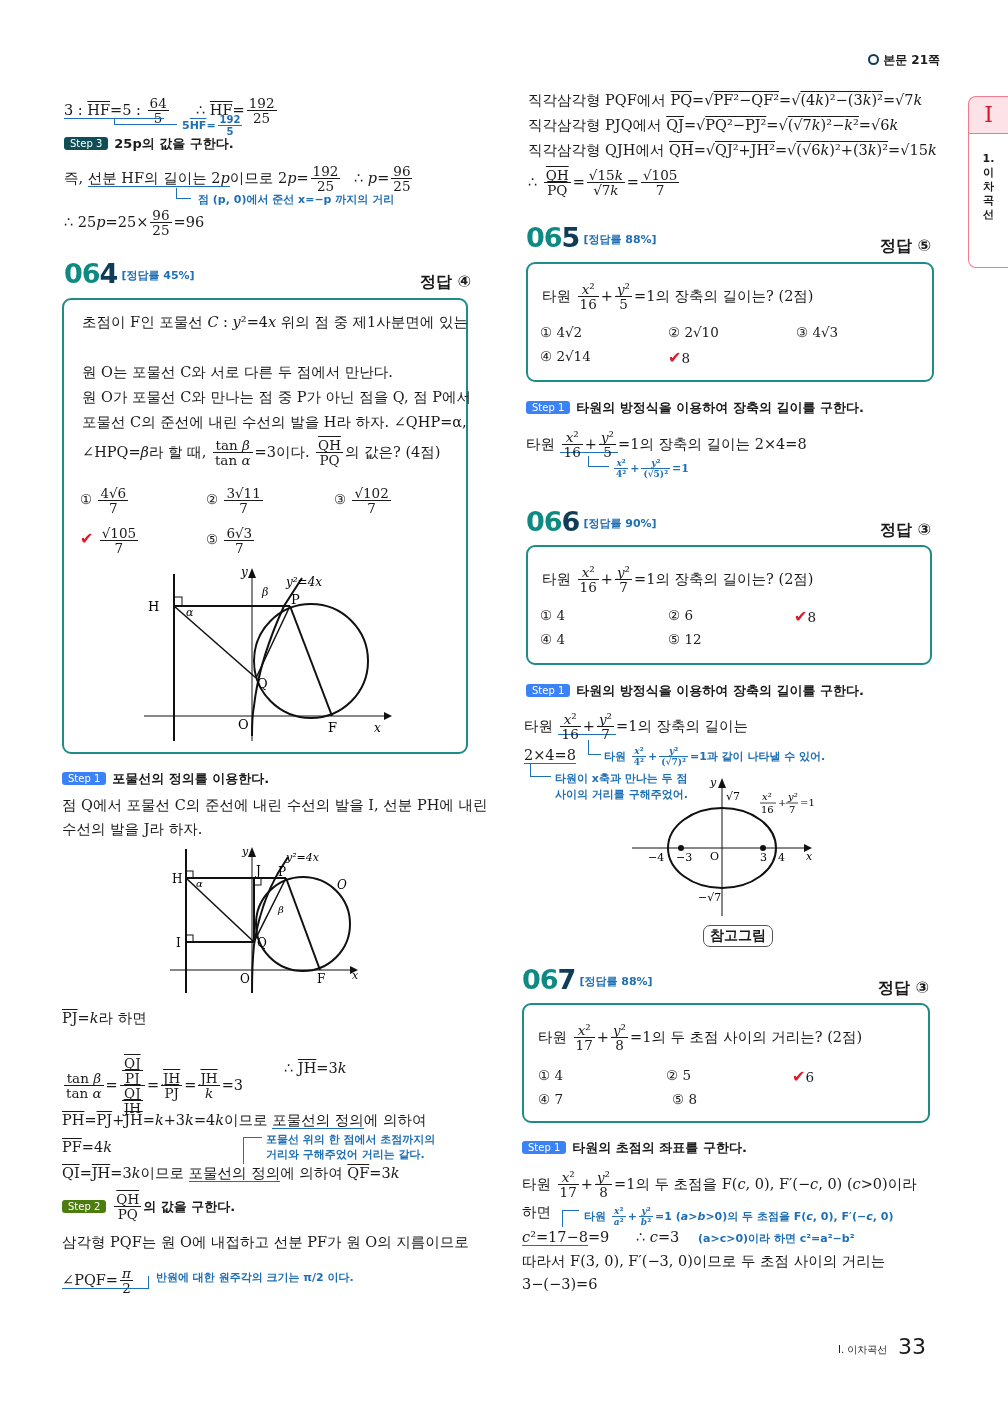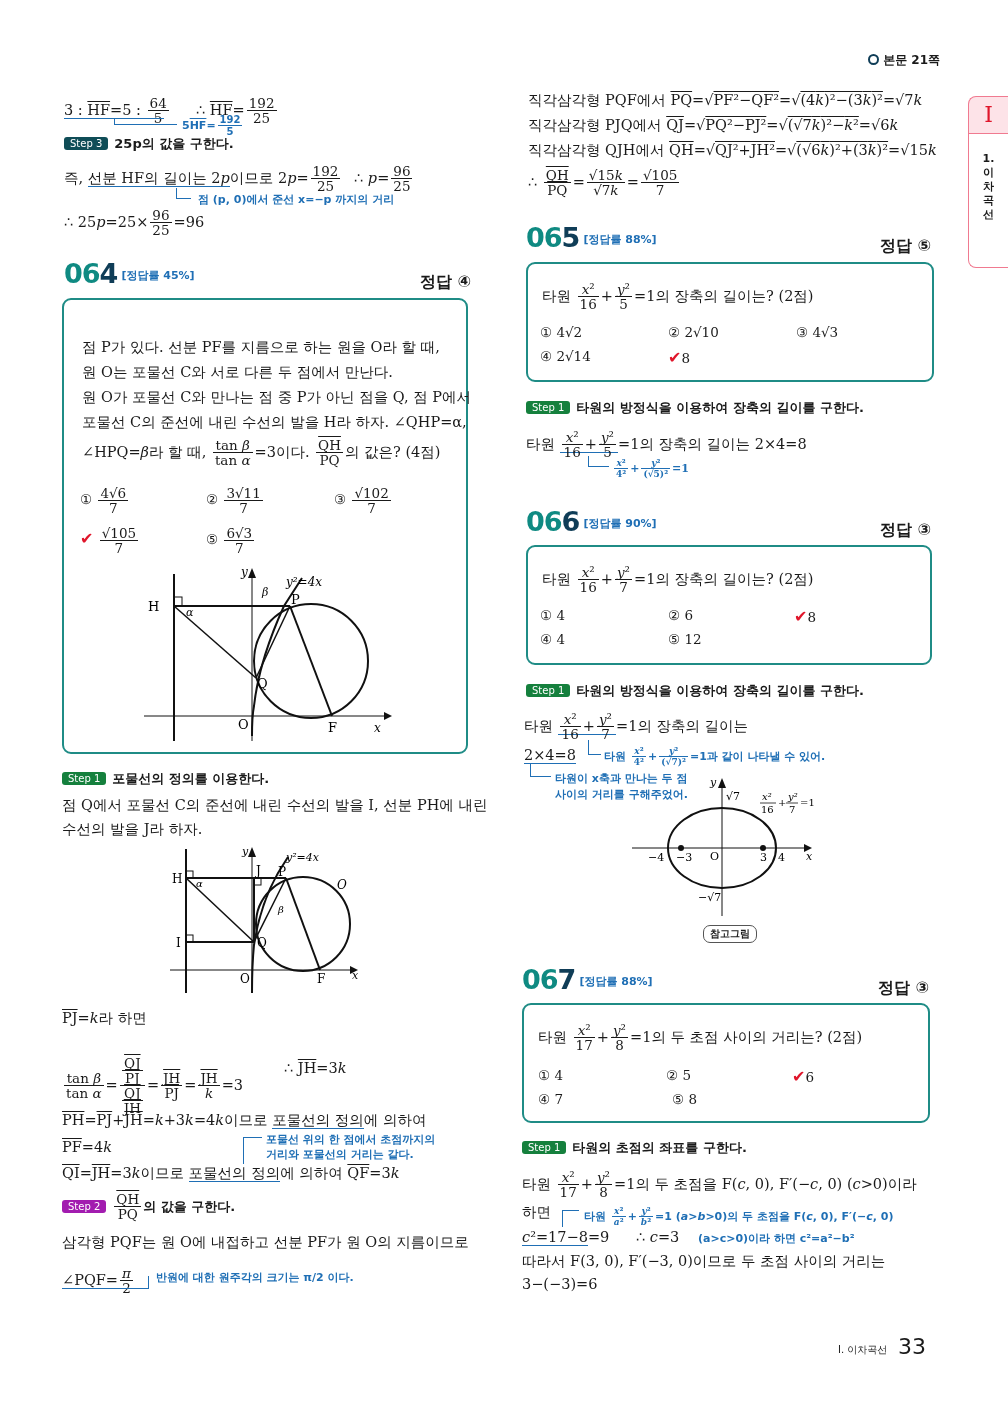--- a/index.html
+++ b/index.html
@@ -8,23 +8,23 @@
   .abs{position:absolute;}
   .line{position:absolute;font-size:14.5px;white-space:nowrap;line-height:20px;}
   .ovl{text-decoration:overline;}
   .frac{display:inline-block;vertical-align:middle;text-align:center;margin:0 2px;line-height:14px;font-size:13.5px;}
   .frac .n{display:block;border-bottom:1px solid #1a1a1a;padding:0 2px;}
   .frac .d{display:block;padding:0 2px;}
   .bluefrac .n{border-bottom-color:#1f6fb5;}
   .note{font-family:"DejaVu Sans","Liberation Sans",sans-serif;font-size:11px;color:#1f6fb5;font-weight:bold;}
   .uline{border-bottom:1.5px solid #1f6fb5;}
   .step{display:inline-block;font-family:"DejaVu Sans","Liberation Sans",sans-serif;font-size:10px;color:#fff;padding:1px 6px;border-radius:3px;margin-right:6px;vertical-align:middle;}
-  .step.red{background:#15803d;}
+  .step.red{background:#3b82f6;}
   .step.teal{background:#0f4d57;}
-  .step.navy{background:#a21caf;}
+  .step.navy{background:#4d7c0f;}
   .steptitle{font-family:"DejaVu Sans","Liberation Sans",sans-serif;font-size:13px;font-weight:bold;}
   .qnum{position:absolute;font-family:"DejaVu Sans","Liberation Sans",sans-serif;font-weight:bold;font-size:27px;letter-spacing:-1px;}
   .qnum .n1{color:#0f8a82;}
   .qnum .n2{color:#0f3d57;}
   .rate{font-size:11px;color:#1f6fb5;font-weight:bold;letter-spacing:0;margin-left:4px;vertical-align:middle;}
   .answer{position:absolute;font-family:"DejaVu Sans","Liberation Sans",sans-serif;font-weight:bold;font-size:16px;}
   .qbox{position:absolute;border:2px solid #1f8c86;border-radius:9px;background:#fff;}
   .choice{position:absolute;font-size:13.5px;white-space:nowrap;}
   .check{color:#e0162b;font-family:"DejaVu Sans",sans-serif;font-weight:bold;font-size:16px;}
   .tab{position:absolute;left:968px;width:40px;}
@@ -76,21 +76,21 @@
 <div class="line" style="left:64px;top:208px;">
   ∴ 25<i>p</i>=25×<span class="frac"><span class="n">96</span><span class="d">25</span></span>=96
 </div>
 
 <div class="qnum" style="left:64px;top:258px;">
   <span class="n1">06</span><span class="n2">4</span><span class="rate">[정답률 45%]</span>
 </div>
 <div class="answer" style="left:420px;top:272px;">정답 ④</div>
 
 <div class="qbox" style="left:62px;top:298px;width:402px;height:452px;">
-  <div class="line" style="left:18px;top:37px;">점 P가 있다. 선분 PF를 지름으로 하는 원을 O라 할 때,</div>
+  <div class="line" style="left:18px;top:12px;">초점이 F인 포물선 <i>C</i> : <i>y</i>²=4<i>x</i> 위의 점 중 제1사분면에 있는</div>
   <div class="line" style="left:18px;top:62px;">원 O는 포물선 C와 서로 다른 두 점에서 만난다.</div>
   <div class="line" style="left:18px;top:87px;">원 O가 포물선 C와 만나는 점 중 P가 아닌 점을 Q, 점 P에서</div>
   <div class="line" style="left:18px;top:112px;">포물선 C의 준선에 내린 수선의 발을 H라 하자. ∠QHP=α,</div>
   <div class="line" style="left:18px;top:138px;">
     ∠HPQ=<i>β</i>라 할 때, <span class="frac"><span class="n">tan <i>β</i></span><span class="d">tan <i>α</i></span></span>=3이다. <span class="frac"><span class="n ovl">QH</span><span class="d">PQ</span></span>의 값은? (4점)
   </div>
 
   <div class="choice" style="left:16px;top:186px;">① <span class="frac"><span class="n">4√6</span><span class="d">7</span></span></div>
   <div class="choice" style="left:142px;top:186px;">② <span class="frac"><span class="n">3√11</span><span class="d">7</span></span></div>
   <div class="choice" style="left:270px;top:186px;">③ <span class="frac"><span class="n">√102</span><span class="d">7</span></span></div>
@@ -164,21 +164,21 @@
 <div class="line" style="left:62px;top:1008px;"><span class="ovl">PJ</span>=<i>k</i>라 하면</div>
 <div class="line" style="left:62px;top:1056px;">
   <span class="frac"><span class="n">tan <i>β</i></span><span class="d">tan <i>α</i></span></span>=<span class="frac" style="font-size:12px;"><span class="n"><span class="frac" style="margin:0;"><span class="n ovl">QJ</span><span class="d ovl">PJ</span></span></span><span class="d"><span class="frac" style="margin:0;"><span class="n ovl">QJ</span><span class="d ovl">JH</span></span></span></span>=<span class="frac"><span class="n ovl">JH</span><span class="d ovl">PJ</span></span>=<span class="frac"><span class="n ovl">JH</span><span class="d"><i>k</i></span></span>=3
 </div>
 <div class="line" style="left:284px;top:1058px;">∴ <span class="ovl">JH</span>=3<i>k</i></div>
 <div class="line" style="left:62px;top:1110px;"><span class="ovl">PH</span>=<span class="ovl">PJ</span>+<span class="ovl">JH</span>=<i>k</i>+3<i>k</i>=4<i>k</i>이므로 <span class="uline">포물선의 정의</span>에 의하여</div>
 <div class="line" style="left:62px;top:1137px;"><span class="ovl">PF</span>=4<i>k</i></div>
 <div class="abs" style="left:243px;top:1137px;width:18px;height:26px;border-left:1.5px solid #1f6fb5;border-top:1.5px solid #1f6fb5;"></div>
 <div class="abs note" style="left:266px;top:1132px;line-height:15px;">
   <div>포물선 위의 한 점에서 초점까지의</div>
-  <div>거리와 포물선의 거리는 같다.</div>
+  <div>거리와 구해주었어 거리는 같다.</div>
 </div>
 <div class="line" style="left:62px;top:1163px;"><span class="ovl">QI</span>=<span class="ovl">JH</span>=3<i>k</i>이므로 <span class="uline">포물선의 정의</span>에 의하여 <span class="ovl">QF</span>=3<i>k</i></div>
 
 <div class="abs" style="left:62px;top:1192px;">
   <span class="step navy">Step 2</span><span class="frac"><span class="n ovl">QH</span><span class="d">PQ</span></span><span class="steptitle">의 값을 구한다.</span>
 </div>
 <div class="line" style="left:62px;top:1232px;">삼각형 PQF는 원 O에 내접하고 선분 PF가 원 O의 지름이므로</div>
 <div class="line" style="left:62px;top:1266px;">
   <span style="border-bottom:1.5px solid #1f6fb5;">∠PQF=<span class="frac"><span class="n"><i>π</i></span><span class="d">2</span></span></span>
 </div>
@@ -259,21 +259,21 @@
   <text x="178" y="84" font-size="11" font-style="italic">x</text>
   <text x="134" y="24" font-size="10" font-style="italic">x²</text>
   <line x1="132" y1="27" x2="148" y2="27" stroke="#111" stroke-width="0.8"></line>
   <text x="133" y="37" font-size="10">16</text>
   <text x="150" y="30" font-size="10">+</text>
   <text x="160" y="24" font-size="10" font-style="italic">y²</text>
   <line x1="158" y1="27" x2="170" y2="27" stroke="#111" stroke-width="0.8"></line>
   <text x="161" y="37" font-size="10">7</text>
   <text x="172" y="30" font-size="10">=1</text>
 </svg>
-<div class="abs sans" style="left:703px;top:925px;font-size:10px;font-weight:bold;border:1px solid #555;border-radius:7px;padding:1px 6px;">참고그림</div>
+<div class="abs sans" style="left:703px;top:925px;font-size:14px;font-weight:bold;border:1px solid #555;border-radius:7px;padding:1px 6px;">참고그림</div>
 
 <div class="qnum" style="left:522px;top:964px;">
   <span class="n1">06</span><span class="n2">7</span><span class="rate">[정답률 88%]</span>
 </div>
 <div class="answer" style="left:878px;top:978px;">정답 ③</div>
 <div class="qbox" style="left:522px;top:1003px;width:404px;height:116px;">
   <div class="line" style="left:14px;top:18px;">타원 <span class="frac"><span class="n"><i>x</i>²</span><span class="d">17</span></span>+<span class="frac"><span class="n"><i>y</i>²</span><span class="d">8</span></span>=1의 두 초점 사이의 거리는? (2점)</div>
   <div class="choice" style="left:14px;top:62px;">① 4</div>
   <div class="choice" style="left:142px;top:62px;">② 5</div>
   <div class="choice" style="left:268px;top:62px;"><span class="check">✔</span>6</div>

